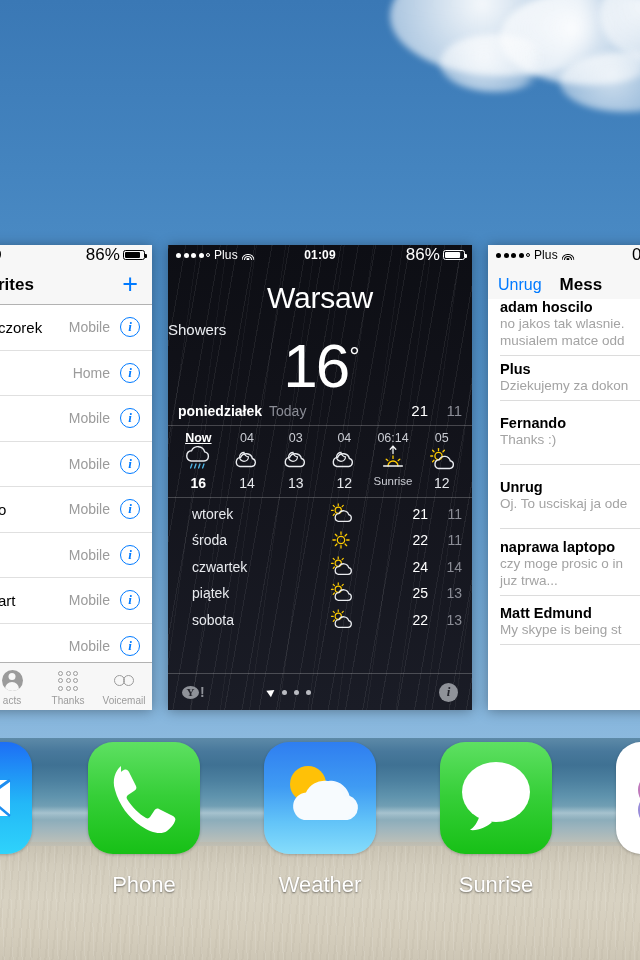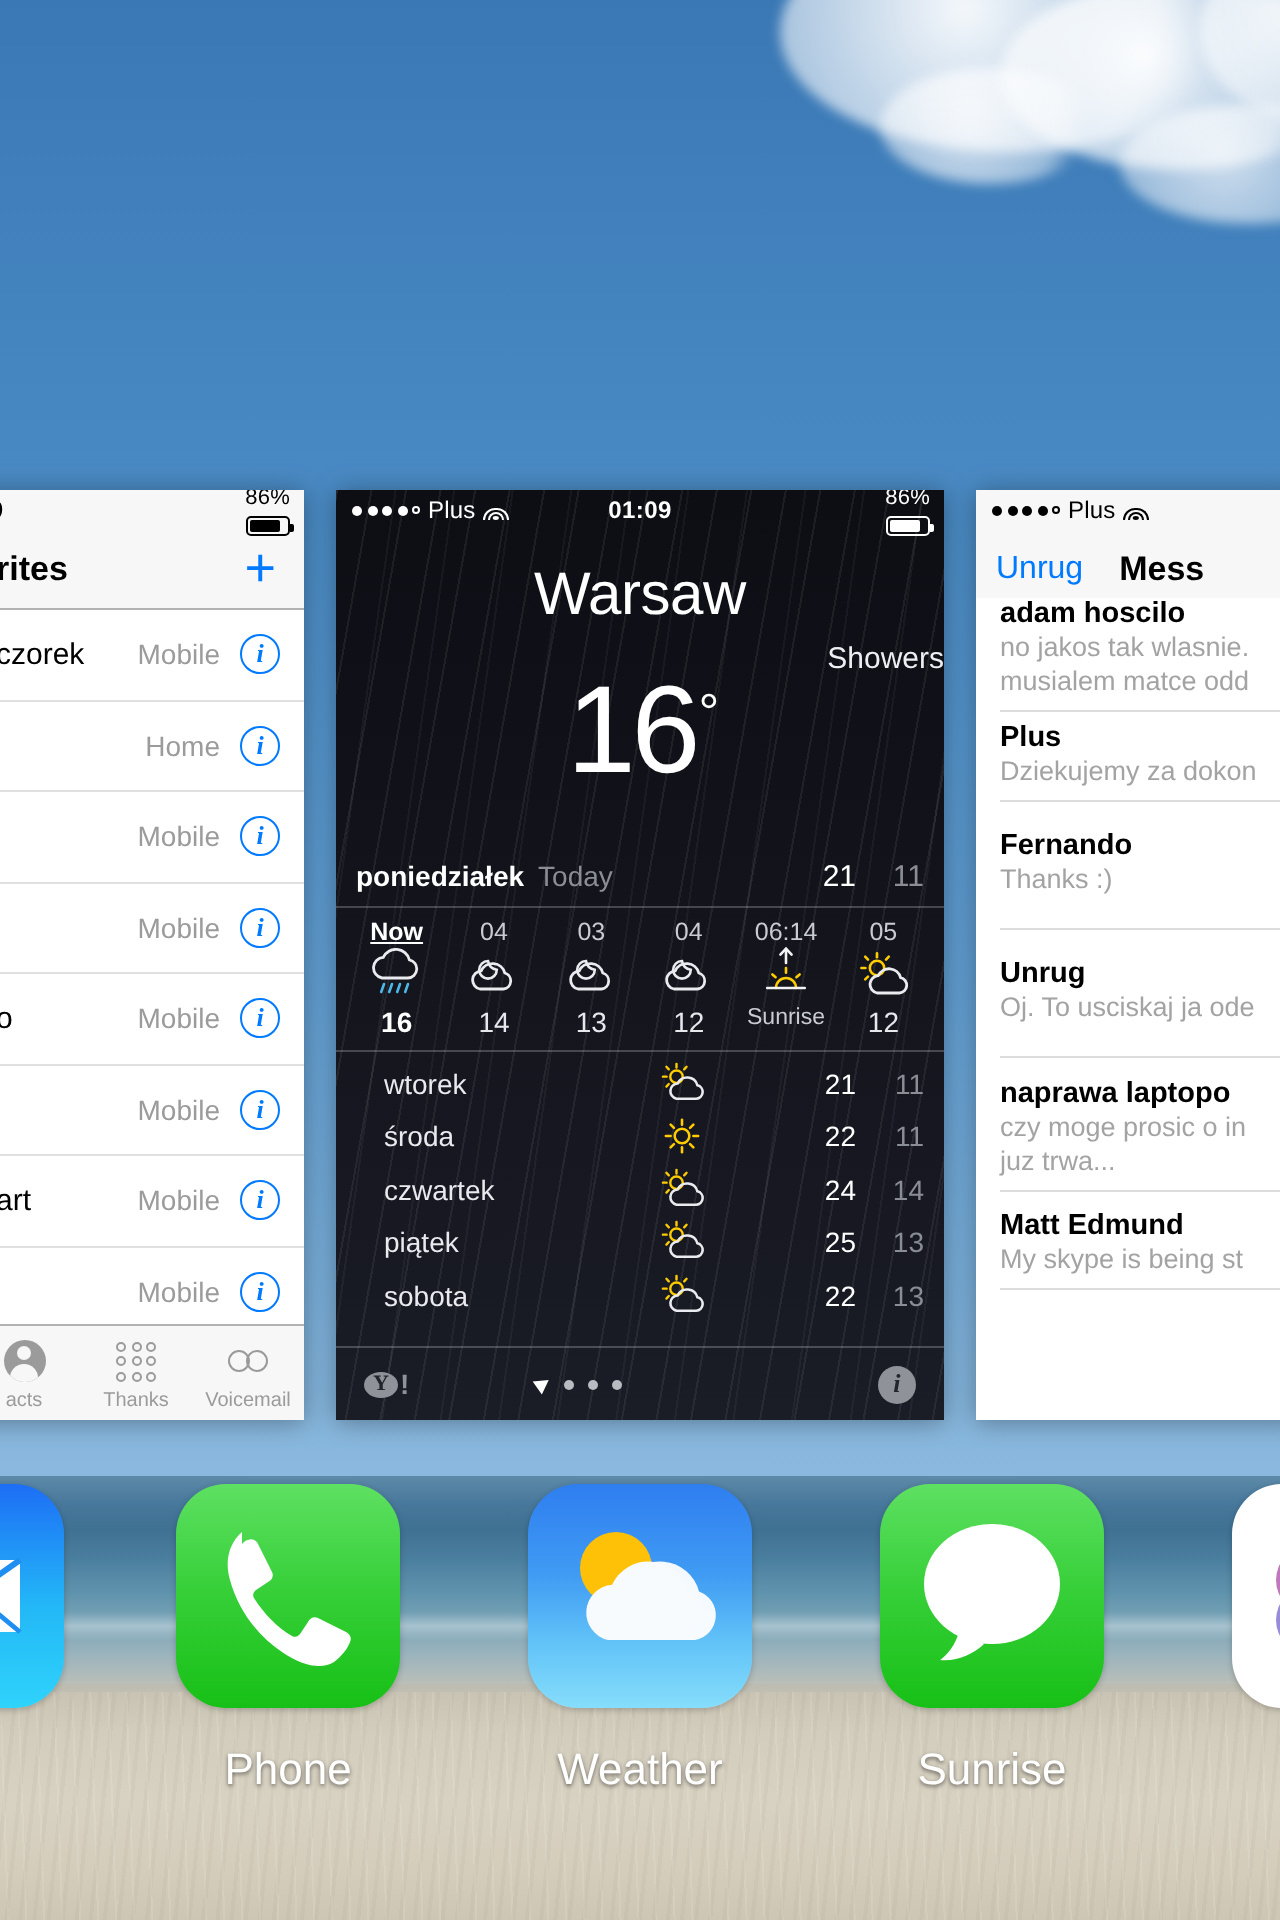--- a/index.html
+++ b/index.html
@@ -82,21 +82,21 @@
   }
   .wifi i:nth-child(1){ width:13px; height:6.5px; }
   .wifi i:nth-child(2){ width:8px;  height:4px; }
   .wifi i:nth-child(3){ width:3.2px;height:1.8px; border-radius:50%; border:none; background:currentColor; }
   .sb-time {
     position:absolute; left:0; right:0; text-align:center;
     font-size:12px; font-weight:bold; letter-spacing:.2px;
   }
   .sb-right {
     margin-left:auto; display:flex; align-items:center; gap:3px;
-    padding-right:7px; font-size:11px;flex-direction:column;
+    padding-right:7px; font-size:17px;
   }
   .batt { width:22px; height:10px; border:1px solid currentColor; border-radius:2.5px; position:relative; padding:1px; }
   .batt span { display:block; height:100%; background:currentColor; border-radius:1px; }
   .batt:after {
     content:""; position:absolute; right:-3px; top:3px;
     width:2px; height:4px; background:currentColor; border-radius:0 1px 1px 0;
   }
 
   
   #card-phone .statusbar { color:#000; background:#f7f7f7; }
@@ -141,30 +141,30 @@
   .wx-bg { position:absolute; inset:0; background:linear-gradient(to bottom,#0d0e14 0%,#14151d 55%,#1a1c26 100%); }
   .wx-bg:after {
     content:""; position:absolute; inset:0;
     background:
       repeating-linear-gradient(100deg, rgba(255,255,255,.065) 0 1px, rgba(255,255,255,0) 1px 17px),
       repeating-linear-gradient(98deg, rgba(255,255,255,.045) 0 1px, rgba(255,255,255,0) 1px 29px);
   }
   .wx-inner { position:relative; height:100%; }
   #card-weather .statusbar { color:#fff; }
   .wx-city { text-align:center; font-size:30px; font-weight:300; margin-top:16px; letter-spacing:-.2px; }
-  .wx-cond { text-align:right; font-size:15px; font-weight:300; margin-top:6px; color:#eceef2; }
+  .wx-cond { text-align:left; font-size:15px; font-weight:300; margin-top:6px; color:#eceef2; }
   .wx-temp { text-align:center; font-size:62px; font-weight:100; line-height:.96; margin-top:-2px; letter-spacing:-2px; }
   .wx-temp sup { font-size:26px; font-weight:100; vertical-align:top; position:relative; top:8px; left:1px; }
 
   .wx-today {
     display:flex; align-items:baseline; padding:0 10px 6px 10px; margin-top:6px;
     border-bottom:1px solid rgba(255,255,255,.22);
   }
   .wx-today .dayname { font-size:14px; font-weight:bold; }
-  .wx-today .todaylbl { font-size:14px; color:#8b8d96; margin-left:7px;margin-top:28px; }
+  .wx-today .todaylbl { font-size:14px; color:#8b8d96; margin-left:7px; }
   .wx-today .hi { margin-left:auto; font-size:15px; }
   .wx-today .lo { width:34px; text-align:right; font-size:15px; color:#8b8d96; }
 
   .wx-hours { display:flex; padding:5px 6px 6px 6px; border-bottom:1px solid rgba(255,255,255,.22); }
   .wx-hr { flex:1; text-align:center; }
   .wx-hr .hh { font-size:12.5px; color:#c9cbd2; }
   .wx-hr.now .hh { font-weight:bold; color:#fff;text-decoration:underline; }
   .wx-hr .gl { height:30px; display:flex; align-items:center; justify-content:center; }
   .wx-hr .tt { font-size:14px; color:#e6e8ec; }
   .wx-hr.now .tt { font-weight:bold; color:#fff; }

